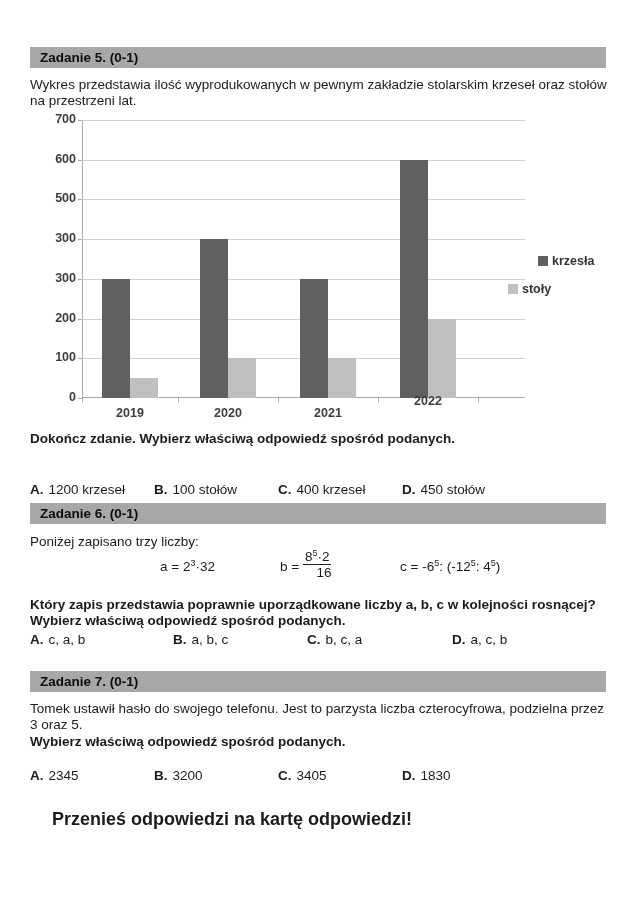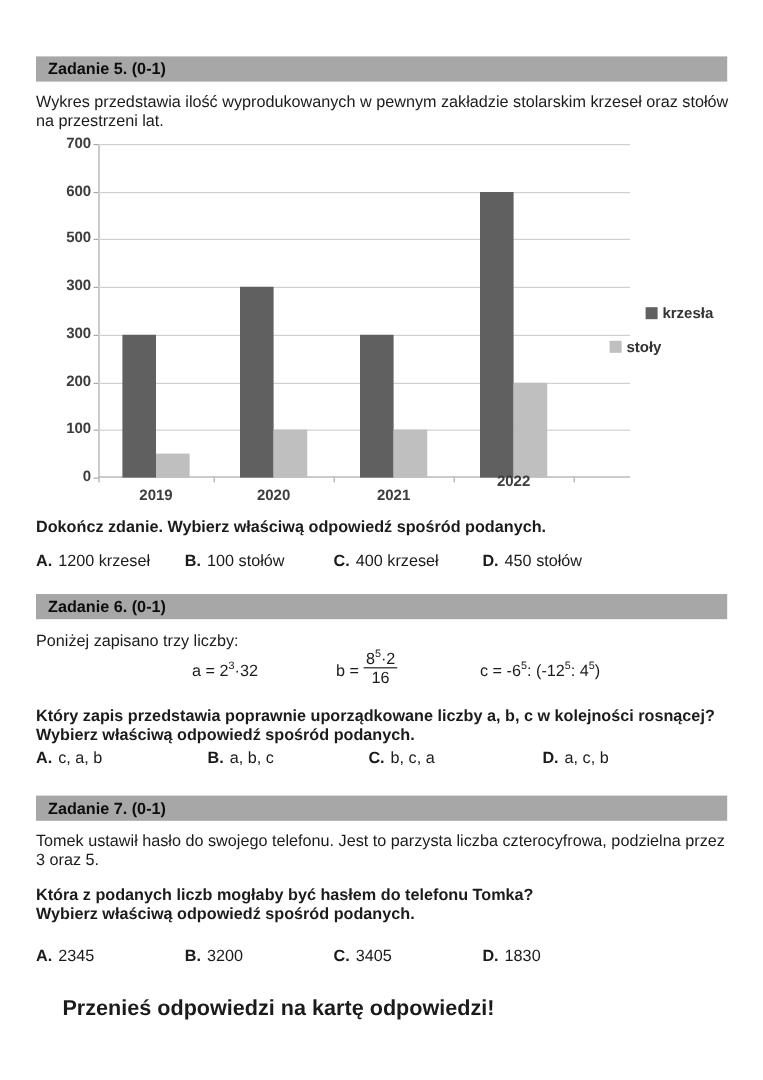--- a/index.html
+++ b/index.html
@@ -46,21 +46,21 @@
   .options-wide .opt-1 { width: 143px; }
   .options-wide .opt-2 { width: 134px; }
   .options-wide .opt-3 { width: 145px; }
 
   
   .math-row { position: relative; height: 42px; font-size: 13.5px; }
   .expr { position: absolute; top: 8px; white-space: nowrap; }
   .expr sup { font-size: 9px; line-height: 0; }
   .frac { display: inline-block; vertical-align: middle; text-align: center; margin-top: -6px; }
   .frac .num { display: block; border-bottom: 1.4px solid #222; padding: 0 2px; }
-  .frac .den { display: block; }
+  .frac .den { display: block; text-align: right; }
 
   .transfer-note { font-size: 18px; font-weight: bold; margin-left: 22px; }
 </style>
 </head>
 <body>
 
 <div class="page">
 
   <section>
     <div class="task-header">
@@ -115,30 +115,30 @@
           <span>krzesła</span>
         </div>
         <div class="legend-item" style="left: 460px; top: 168px;">
           <span class="legend-swatch" style="background: rgb(191, 191, 191);"></span>
           <span>stoły</span>
         </div>
       </div>
 
     <p class="para bold" style="margin-top:2px">Dokończ zdanie. Wybierz właściwą odpowiedź spośród podanych.</p>
 
-    <div class="options options-narrow" style="margin-top:13px">
+    <div class="options options-narrow" style="margin-top:35px">
       <div class="opt"><span class="opt-letter">A.</span><span>1200 krzeseł</span></div>
       <div class="opt"><span class="opt-letter">B.</span><span>100 stołów</span></div>
       <div class="opt"><span class="opt-letter">C.</span><span>400 krzeseł</span></div>
       <div class="opt"><span class="opt-letter">D.</span><span>450 stołów</span></div>
     </div>
   </section>
 
   <section>
-    <div class="task-header" style="margin-top:20px">
+    <div class="task-header" style="margin-top:6px">
       <span>Zadanie 6. (0-1)</span>
     </div>
     <p class="para" style="margin-top:10px">Poniżej zapisano trzy liczby:</p>
 
     <div class="math-row">
       <span class="expr" style="left:130px"><span>a = 2</span><sup>3</sup><span>·32</span></span>
       <span class="expr" style="left:250px;top:4px"><span>b = </span><span class="frac"><span class="num"><span>8</span><sup>5</sup><span>·2</span></span><span class="den">16</span></span></span>
       <span class="expr" style="left:370px"><span>c = -6</span><sup>5</sup><span>: (-12</span><sup>5</sup><span>: 4</span><sup>5</sup><span>)</span></span>
     </div>
 
@@ -152,21 +152,20 @@
       <div class="opt"><span class="opt-letter">D.</span><span>a, c, b</span></div>
     </div>
   </section>
 
   <section>
     <div class="task-header" style="margin-top:24px">
       <span>Zadanie 7. (0-1)</span>
     </div>
     <p class="para" style="margin-top:9px">Tomek ustawił hasło do swojego telefonu. Jest to parzysta liczba czterocyfrowa, podzielna przez 3 oraz 5.</p>
 
-    <p class="para bold" style="margin-top:12px">Która z podanych liczb mogłaby być hasłem do telefonu Tomka?</p>
     <p class="para bold">Wybierz właściwą odpowiedź spośród podanych.</p>
 
     <div class="options options-narrow" style="margin-top:18px">
       <div class="opt"><span class="opt-letter">A.</span><span>2345</span></div>
       <div class="opt"><span class="opt-letter">B.</span><span>3200</span></div>
       <div class="opt"><span class="opt-letter">C.</span><span>3405</span></div>
       <div class="opt"><span class="opt-letter">D.</span><span>1830</span></div>
     </div>
   </section>
 

